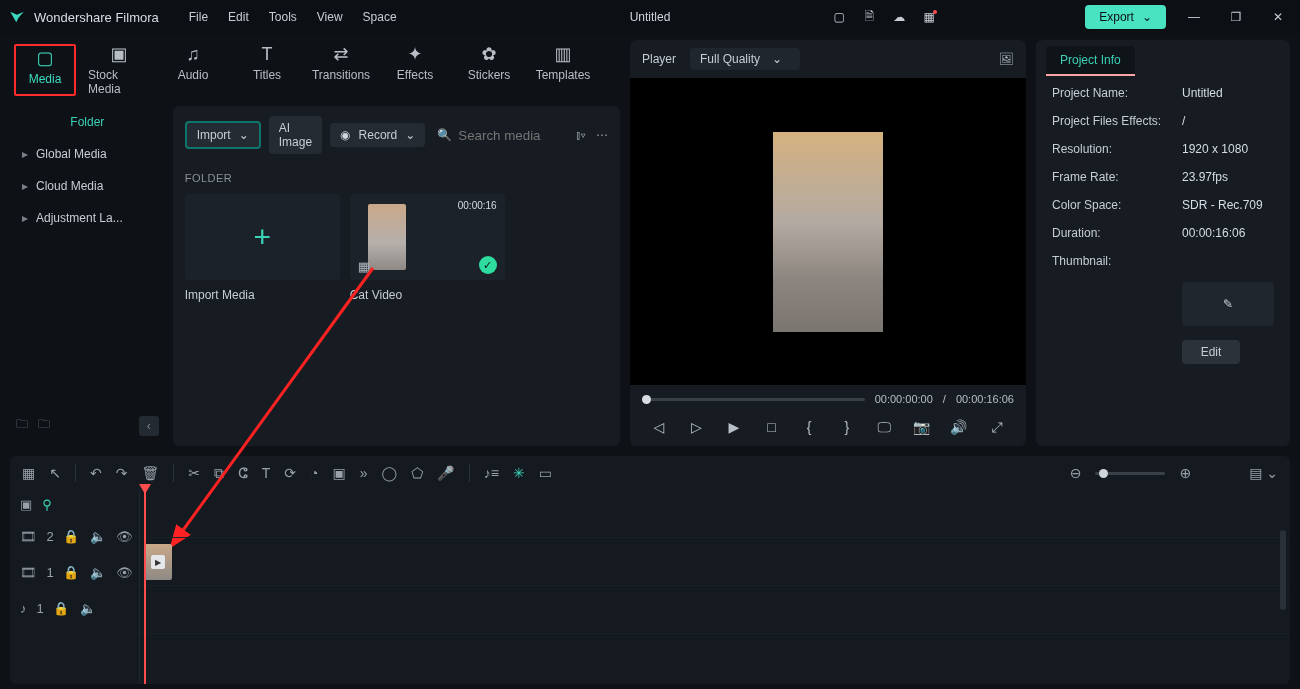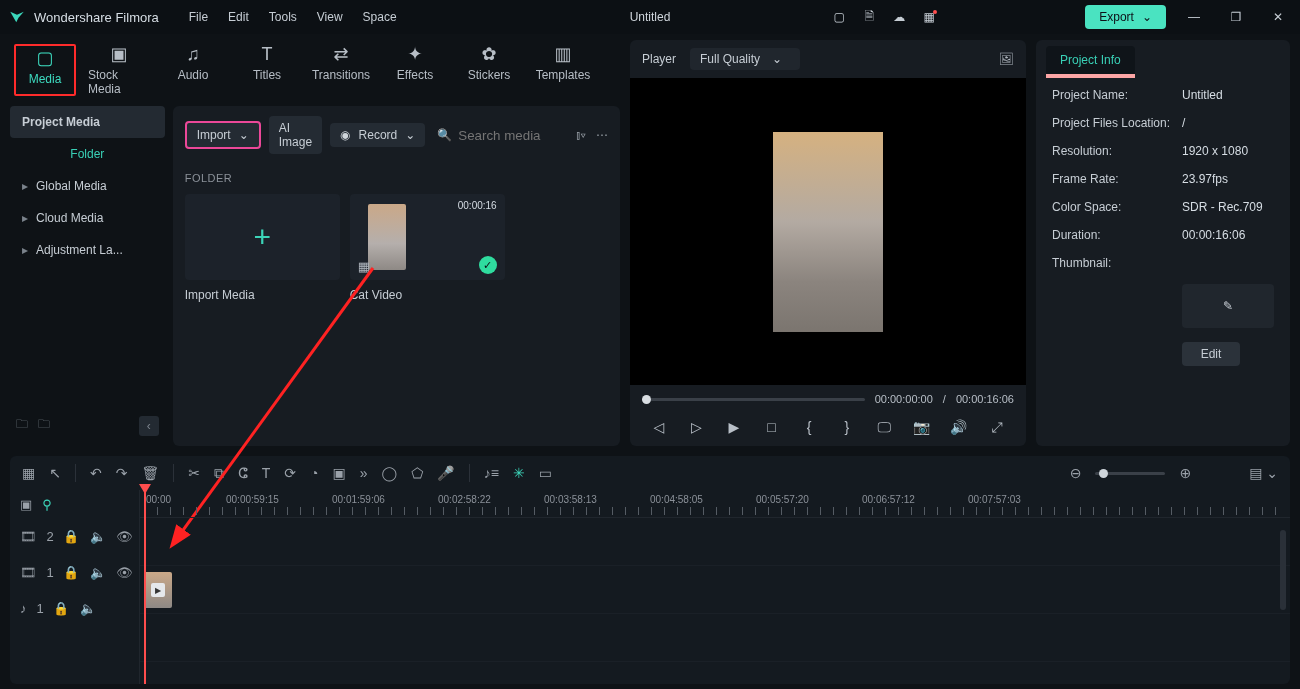--- a/index.html
+++ b/index.html
@@ -39,21 +39,21 @@
 .side-item.teal { color: #39d0b6; justify-content: center; }
 .side-item .chev { width: 8px; color: #7a828b; }
 .right-side { flex: 1; background: #171c22; border-radius: 6px; padding: 10px 12px; display: flex; flex-direction: column; }
 .side-foot { margin-top: auto; display: flex; gap: 10px; padding: 10px 6px; align-items: center; color: #7c848d; }
 .side-foot .sp { flex: 1; }
 .side-foot .box { width: 20px; height: 20px; background: #232a32; border-radius: 3px; display: flex; align-items: center; justify-content: center; }
 
 
 .imp-row { display: flex; align-items: center; gap: 8px; margin-bottom: 10px; }
 .pill { background: #242b33; padding: 5px 10px; border-radius: 4px; display: flex; align-items: center; gap: 8px; font-size: 12px; cursor: pointer; }
-.pill.import { border: 2px solid #ec4899; }
+.pill.import { border: 2px solid #0f766e; }
 .search-area { display: flex; align-items: center; gap: 6px; color: #7f8790; margin-left: 4px; }
 .imp-right { margin-left: auto; display: flex; gap: 10px; color: #9aa1a9; }
 
 .folder-lbl { color: #8b9199; font-size: 11px; letter-spacing: .5px; margin: 8px 0 10px 0; }
 .tiles { display: flex; gap: 10px; }
 .tile { width: 155px; }
 .tile-thumb { height: 86px; background: #1c222a; border-radius: 4px; display: flex; align-items: center; justify-content: center; position: relative; }
 .tile-label { margin-top: 8px; font-size: 12px; color: #c6cdd4; }
 .plus { color: #3cd4b8; font-size: 30px; font-weight: 200; }
 .cat-thumb { width: 38px; height: 66px; background: linear-gradient(180deg,#caa888 0%,#b5afac 60%,#8e8985 100%); border-radius: 2px; margin-left: 18px; }
@@ -69,21 +69,21 @@
 .pv-sel { background: #20262d; padding: 4px 18px 4px 10px; border-radius: 4px; display: flex; align-items: center; gap: 12px; font-size: 12px; }
 .pv-view { width: 100%; flex: 1; background: #000; display: flex; align-items: center; justify-content: center; }
 .pv-frame { width: 110px; height: 200px; background: linear-gradient(180deg,#d5b180 0%,#b3aaa2 45%,#8b847e 75%,#7b756f 100%); position: relative; }
 .pv-scrub { display: flex; align-items: center; gap: 10px; padding: 8px 12px; font-size: 11px; color: #b8bfc7; }
 .pv-track { flex: 1; height: 3px; background: #3a4048; border-radius: 2px; position: relative; }
 .pv-track::before { content: ''; position: absolute; left: 0; width: 9px; height: 9px; background: #d8dde2; border-radius: 50%; top: -3px; }
 .pv-ctrls { display: flex; justify-content: space-around; padding: 6px 10px 10px 10px; color: #b8bfc7; }
 .pv-ctrls span { cursor: pointer; font-size: 14px; width: 24px; text-align: center; }
 
 
-.info-tab { align-self: flex-start; margin: 6px 0 0 10px; background: #0f1419; color: #39d0b6; padding: 7px 14px; border-radius: 4px 4px 0 0; font-size: 12px; border-bottom: 4px solid #fca5a5; }
+.info-tab { align-self: flex-start; margin: 6px 0 0 10px; background: #0f1419; color: #39d0b6; padding: 7px 14px; border-radius: 4px 4px 0 0; font-size: 12px; border-bottom: 2px solid #fca5a5; }
 .info-body { padding: 10px 16px; display: flex; flex-direction: column; gap: 14px; font-size: 12px; }
 .info-row { display: flex; }
 .info-k { width: 130px; color: #c6cdd4; }
 .info-v { color: #d6dde4; }
 .thumb-box { margin-left: 130px; background: #20262d; width: 92px; height: 44px; border-radius: 4px; display: flex; align-items: center; justify-content: center; color: #cdd3da; }
 .edit-btn { margin-left: 130px; background: #2b323a; padding: 5px 18px; border-radius: 4px; width: 58px; text-align: center; cursor: pointer; }
 
 
 .timeline { margin: 10px 10px 0 10px; background: #141a20; border-radius: 6px; height: 228px; display: flex; flex-direction: column; }
 .tl-toolbar { display: flex; align-items: center; gap: 14px; padding: 8px 12px; color: #9aa1a9; }
@@ -176,23 +176,20 @@
           <span>Stickers</span>
         </div>
       <div class="tab">
           <span class="icon">▥</span>
           <span>Templates</span>
         </div>
     </div>
 
     <div class="panel-split">
       <div class="left-side">
-        <div class="side-item active">
-            <span>Project Media</span>
-          </div>
         <div class="side-item teal">
             <span>Folder</span>
           </div>
         <div class="side-item">
             <span class="chev">▸</span>
             <span>Global Media</span>
           </div>
         <div class="side-item">
             <span class="chev">▸</span>
             <span>Cloud Media</span>
@@ -287,21 +284,21 @@
   </div>
 
   <div class="col-info">
     <div class="info-tab">Project Info</div>
     <div class="info-body">
       <div class="info-row">
           <span class="info-k">Project Name:</span>
           <span class="info-v">Untitled</span>
         </div>
       <div class="info-row">
-          <span class="info-k">Project Files Location:</span>
+          <span class="info-k">Project Files Effects:</span>
           <span class="info-v">/</span>
         </div>
       <div class="info-row">
           <span class="info-k">Resolution:</span>
           <span class="info-v">1920 x 1080</span>
         </div>
       <div class="info-row">
           <span class="info-k">Frame Rate:</span>
           <span class="info-v">23.97fps</span>
         </div>
@@ -386,32 +383,20 @@
         <span>👁</span>
       </div>
       <div class="tl-left-row">
         <span>♪</span>
           <span>1</span>
         <span>🔒</span>
         <span>🔈</span>
       </div>
     </div>
     <div class="tl-tracks">
-      <div class="tl-ruler">
-        <span class="tick" style="left:6px">00:00</span>
-        <span class="tick" style="left:86px">00:00:59:15</span>
-        <span class="tick" style="left:192px">00:01:59:06</span>
-        <span class="tick" style="left:298px">00:02:58:22</span>
-        <span class="tick" style="left:404px">00:03:58:13</span>
-        <span class="tick" style="left:510px">00:04:58:05</span>
-        <span class="tick" style="left:616px">00:05:57:20</span>
-        <span class="tick" style="left:722px">00:06:57:12</span>
-        <span class="tick" style="left:828px">00:07:57:03</span>
-        <div class="ticks-line"></div>
-      </div>
       <div class="tl-track"></div>
       <div class="tl-track">
         <div class="clip">
             <span class="pbtn">▶</span>
           </div>
       </div>
       <div class="tl-track"></div>
       <div class="playhead"></div>
       <div class="sb"></div>
     </div>

